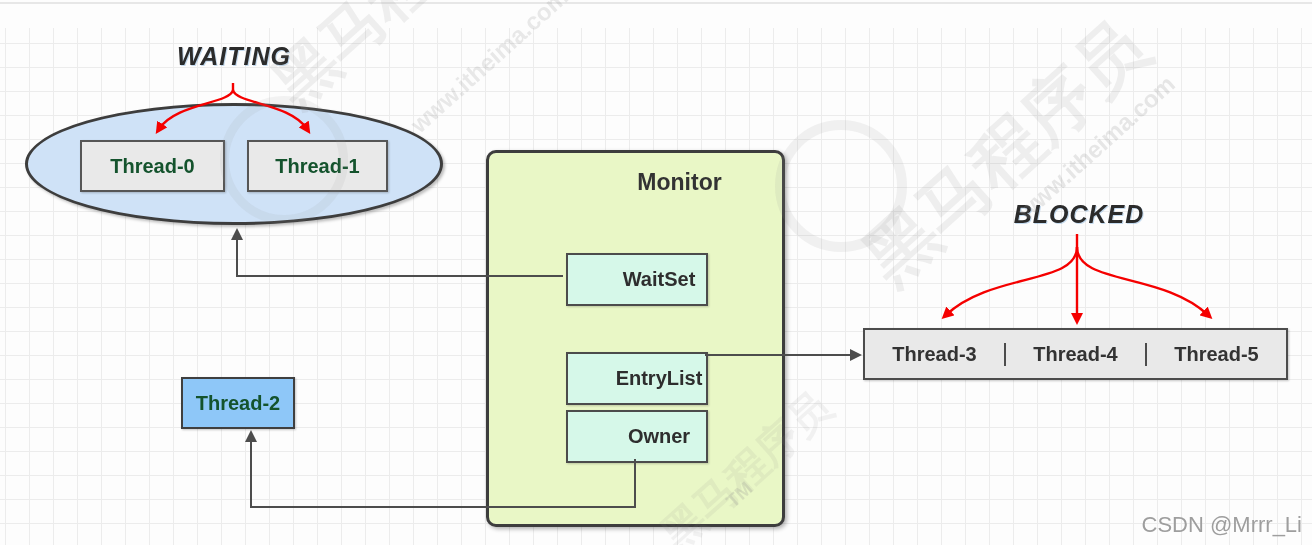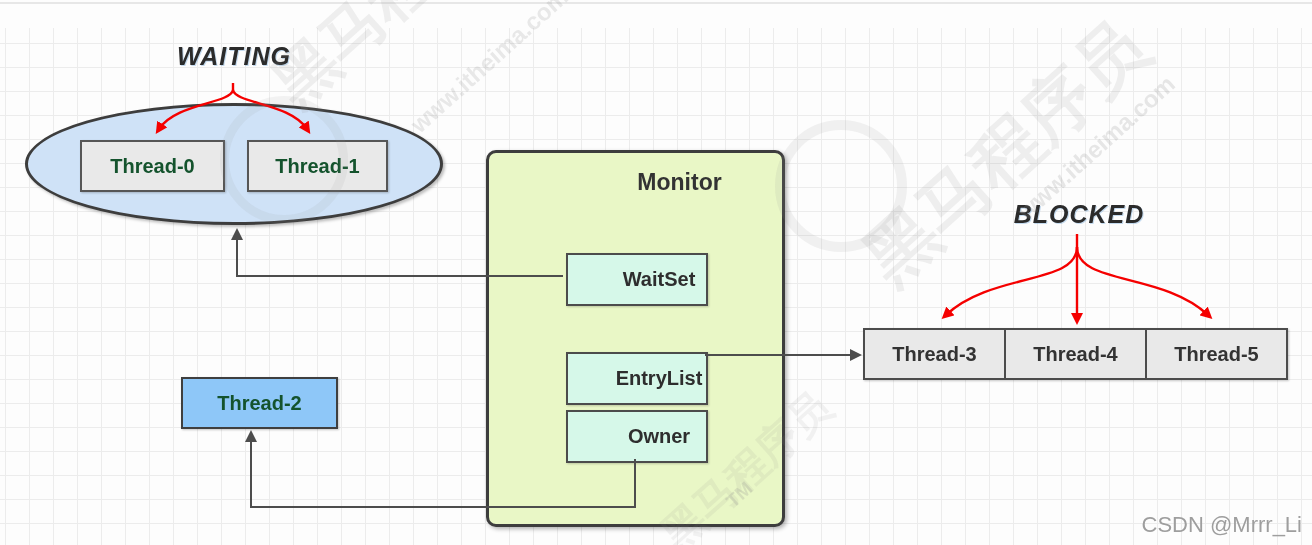--- a/index.html
+++ b/index.html
@@ -36,21 +36,21 @@
     box-shadow:2px 2px 3px rgba(0,0,0,.25);box-sizing:border-box;
   }
   .tbox{
     position:absolute;z-index:8;display:flex;align-items:center;justify-content:center;
     background:var(--thread-fill,#e9e9e9);border:2px solid #565656;box-sizing:border-box;
     font-size:20px;font-weight:bold;color:#14532d;
     box-shadow:1px 1px 2px rgba(0,0,0,.22);
   }
   .thread0{left:80px;top:140px;width:145px;height:52px;}
   .thread1{left:247px;top:140px;width:141px;height:52px;}
-  .thread2{left:181px;top:377px;width:157px;height:52px;background:var(--owner-thread-fill,#8ec7f8);border-color:#3f3f3f;}
+  .thread2{left:181px;top:377px;width:114px;height:52px;background:var(--owner-thread-fill,#8ec7f8);border-color:#3f3f3f;}
 
   .monitor{
     position:absolute;z-index:6;left:486px;top:150px;width:299px;height:377px;
     background:var(--monitor-fill,#e9f7c6);border:3px solid #3d3d3d;border-radius:10px;
     box-shadow:2px 2px 4px rgba(0,0,0,.3);box-sizing:border-box;
   }
   .monitor-title{
     position:absolute;left:0;top:16px;width:100%;text-align:center;
     font-size:23px;font-weight:bold;color:#333;padding-left:44px;
   }
@@ -62,21 +62,21 @@
     box-shadow:1px 1px 2px rgba(0,0,0,.2);
     padding-left:44px;
   }
   .slot-waitset{top:100px;}
   .slot-entrylist{top:178px;margin-top:21px;}
   .slot-owner{top:257px;}
 
   .blocked-row{
     position:absolute;z-index:8;left:863px;top:328px;width:425px;height:52px;
     display:flex;border:2px solid #4c4c4c;box-sizing:border-box;
-    background:var(--thread-fill,#e9e9e9);box-shadow:1px 1px 2px rgba(0,0,0,.22);
+    background:var(--thread-fill,#e9e9e9);box-shadow:1px 1px 2px rgba(0,0,0,.22);align-items:center;
   }
   .blocked-cell{
     flex:1;display:flex;align-items:center;justify-content:center;
     font-size:20px;font-weight:bold;color:#333;
   }
   .blocked-cell + .blocked-cell{border-left:2px solid #4c4c4c;}
 
   .wm{position:absolute;z-index:30;pointer-events:none;white-space:nowrap;
       transform-origin:left top;font-weight:bold;}
   .wm-brand-1{left:255px;top:62px;font-size:62px;transform:rotate(-42deg);color:rgba(140,140,140,.13);}

